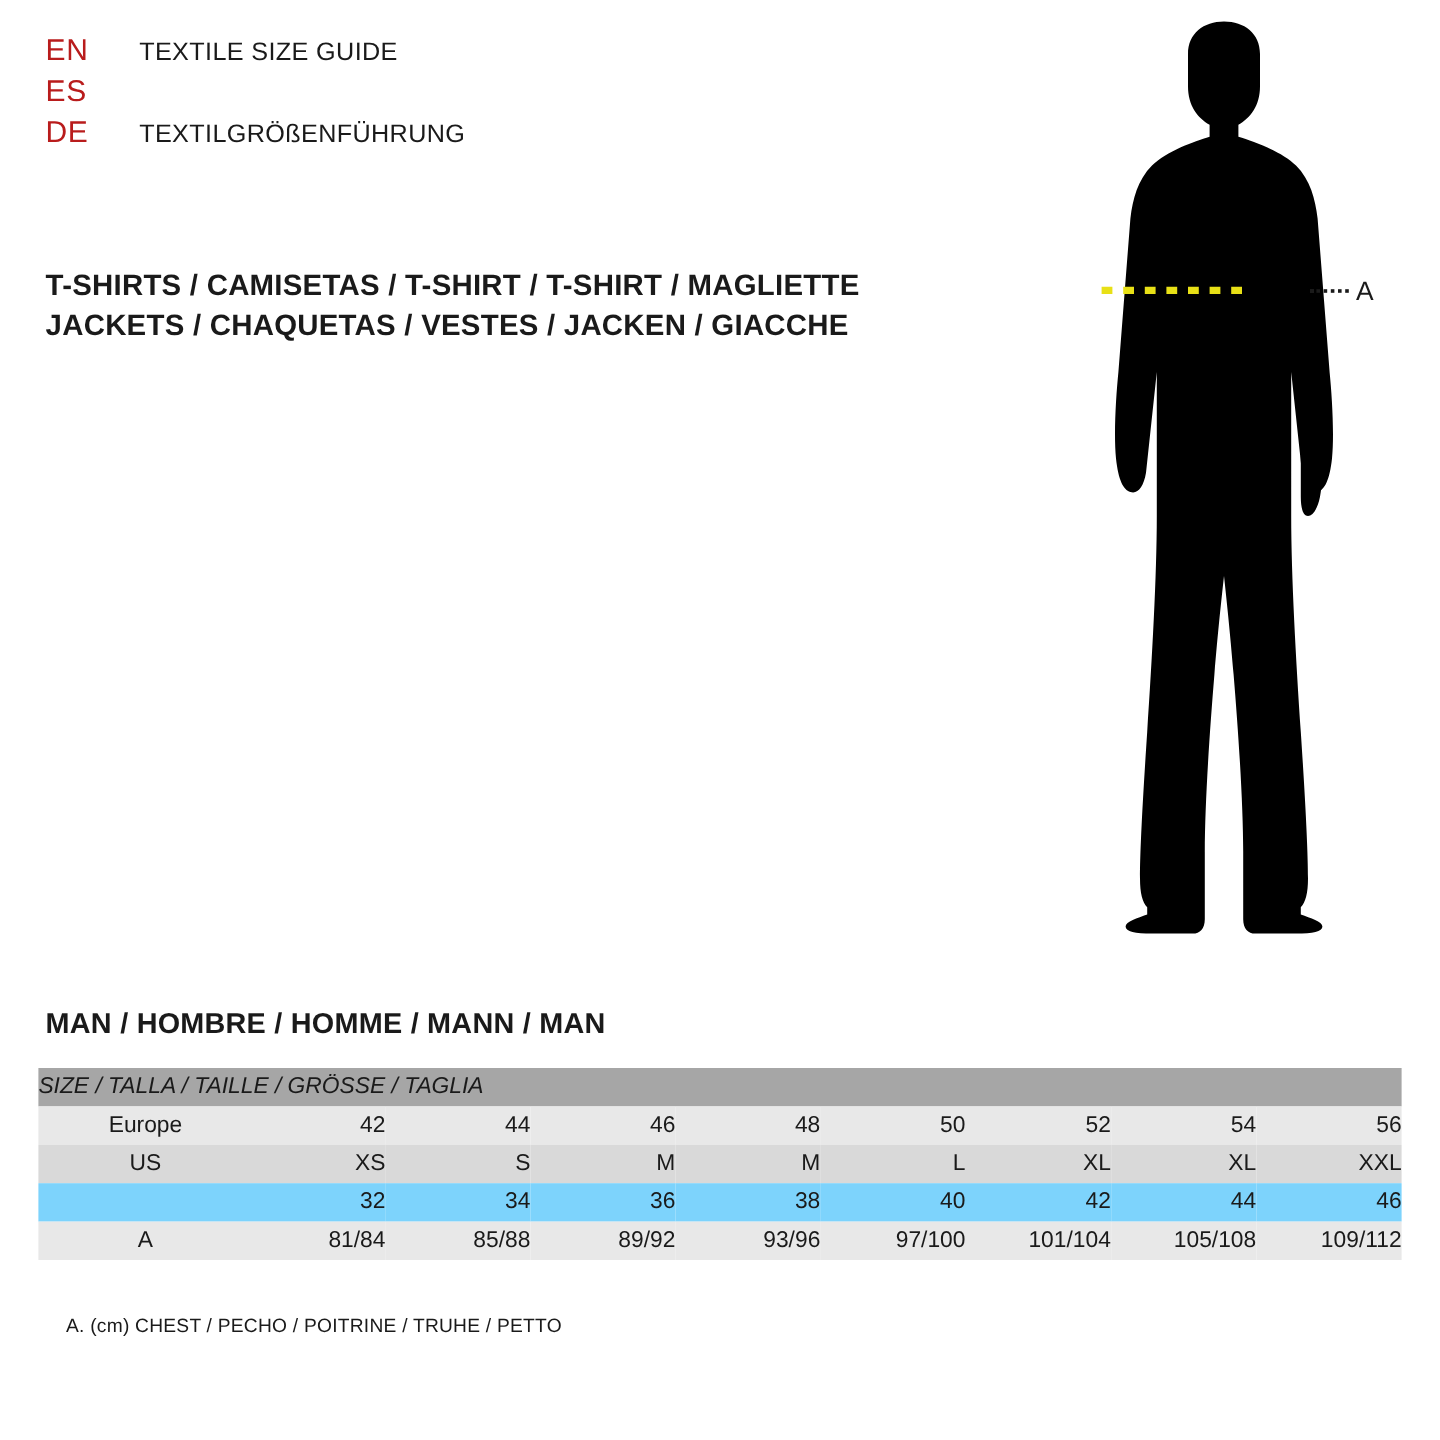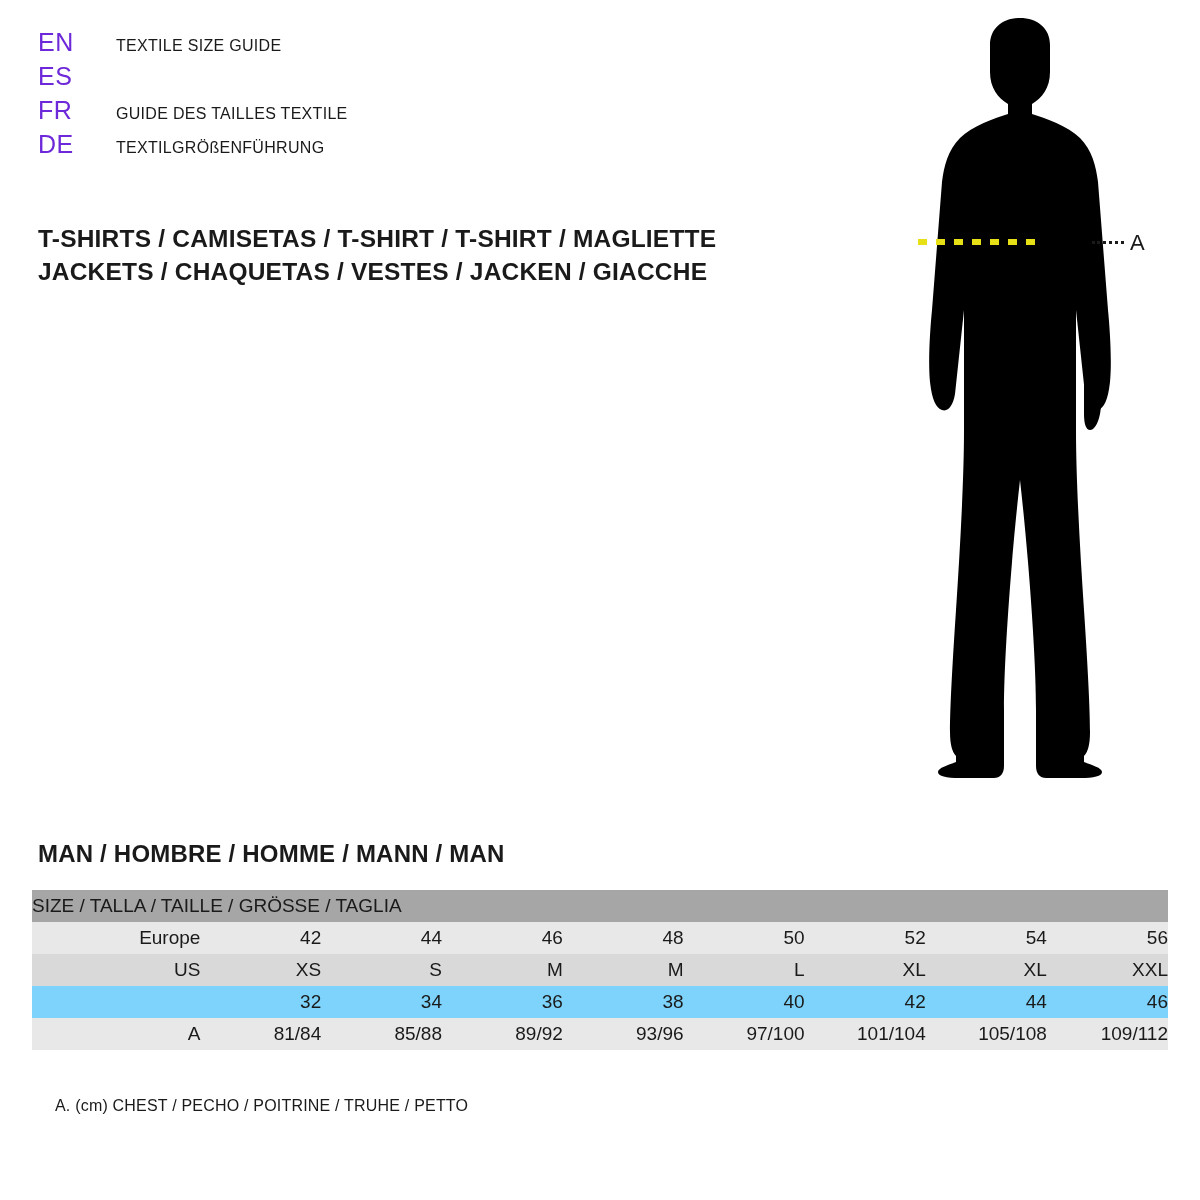--- a/index.html
+++ b/index.html
@@ -25,24 +25,24 @@
   }
   .lang-row {
     display: flex;
     align-items: baseline;
     height: 34px;
   }
   .lang-code {
     width: 78px;
     font-size: 25px;
     letter-spacing: 0.5px;
-    color: #6d28d9;
+    color: #b91c1c;
   }
   .lang-text {
-    font-size: 16px;
+    font-size: 21px;
     letter-spacing: 0.3px;
     color: #1a1a1a;
     white-space: nowrap;
   }
 
   .category-block {
     position: absolute;
     left: 38px;
     top: 222px;
     width: 760px;
@@ -105,34 +105,35 @@
     vertical-align: middle;
   }
   .row-head {
     background: #a6a6a6;
     color: #1a1a1a;
     font-size: 19px;
   }
   .row-head td {
     padding-left: 10px;
     height: 30px;
+    font-style: italic;
   }
   .row-light {
     background: #e8e8e8;
   }
   .row-mid {
     background: #d9d9d9;
   }
   .row-white {
     background: #7dd3fc;
   }
   .lbl {
     width: 160px;
     padding-left: 10px !important;
-    text-align: right;
+    text-align: center;
     margin-top: 12px;
   }
   .val {
     width: 122px;
     text-align: right;
   }
 
   .footnote {
     position: absolute;
     left: 55px;
@@ -144,24 +145,20 @@
 </head>
 <body>
 
 <div class="lang-block">
   <div class="lang-row">
     <div class="lang-code">EN</div>
     <div class="lang-text">TEXTILE SIZE GUIDE</div>
   </div>
   <div class="lang-row">
     <div class="lang-code">ES</div>
-  </div>
-  <div class="lang-row">
-    <div class="lang-code">FR</div>
-    <div class="lang-text">GUIDE DES TAILLES TEXTILE</div>
   </div>
   <div class="lang-row">
     <div class="lang-code">DE</div>
     <div class="lang-text">TEXTILGRÖßENFÜHRUNG</div>
   </div>
 </div>
 
 <div class="category-block">
   <div class="category-line">T-SHIRTS / CAMISETAS / T-SHIRT / T-SHIRT / MAGLIETTE</div>
   <div class="category-line">JACKETS / CHAQUETAS / VESTES / JACKEN / GIACCHE</div>

